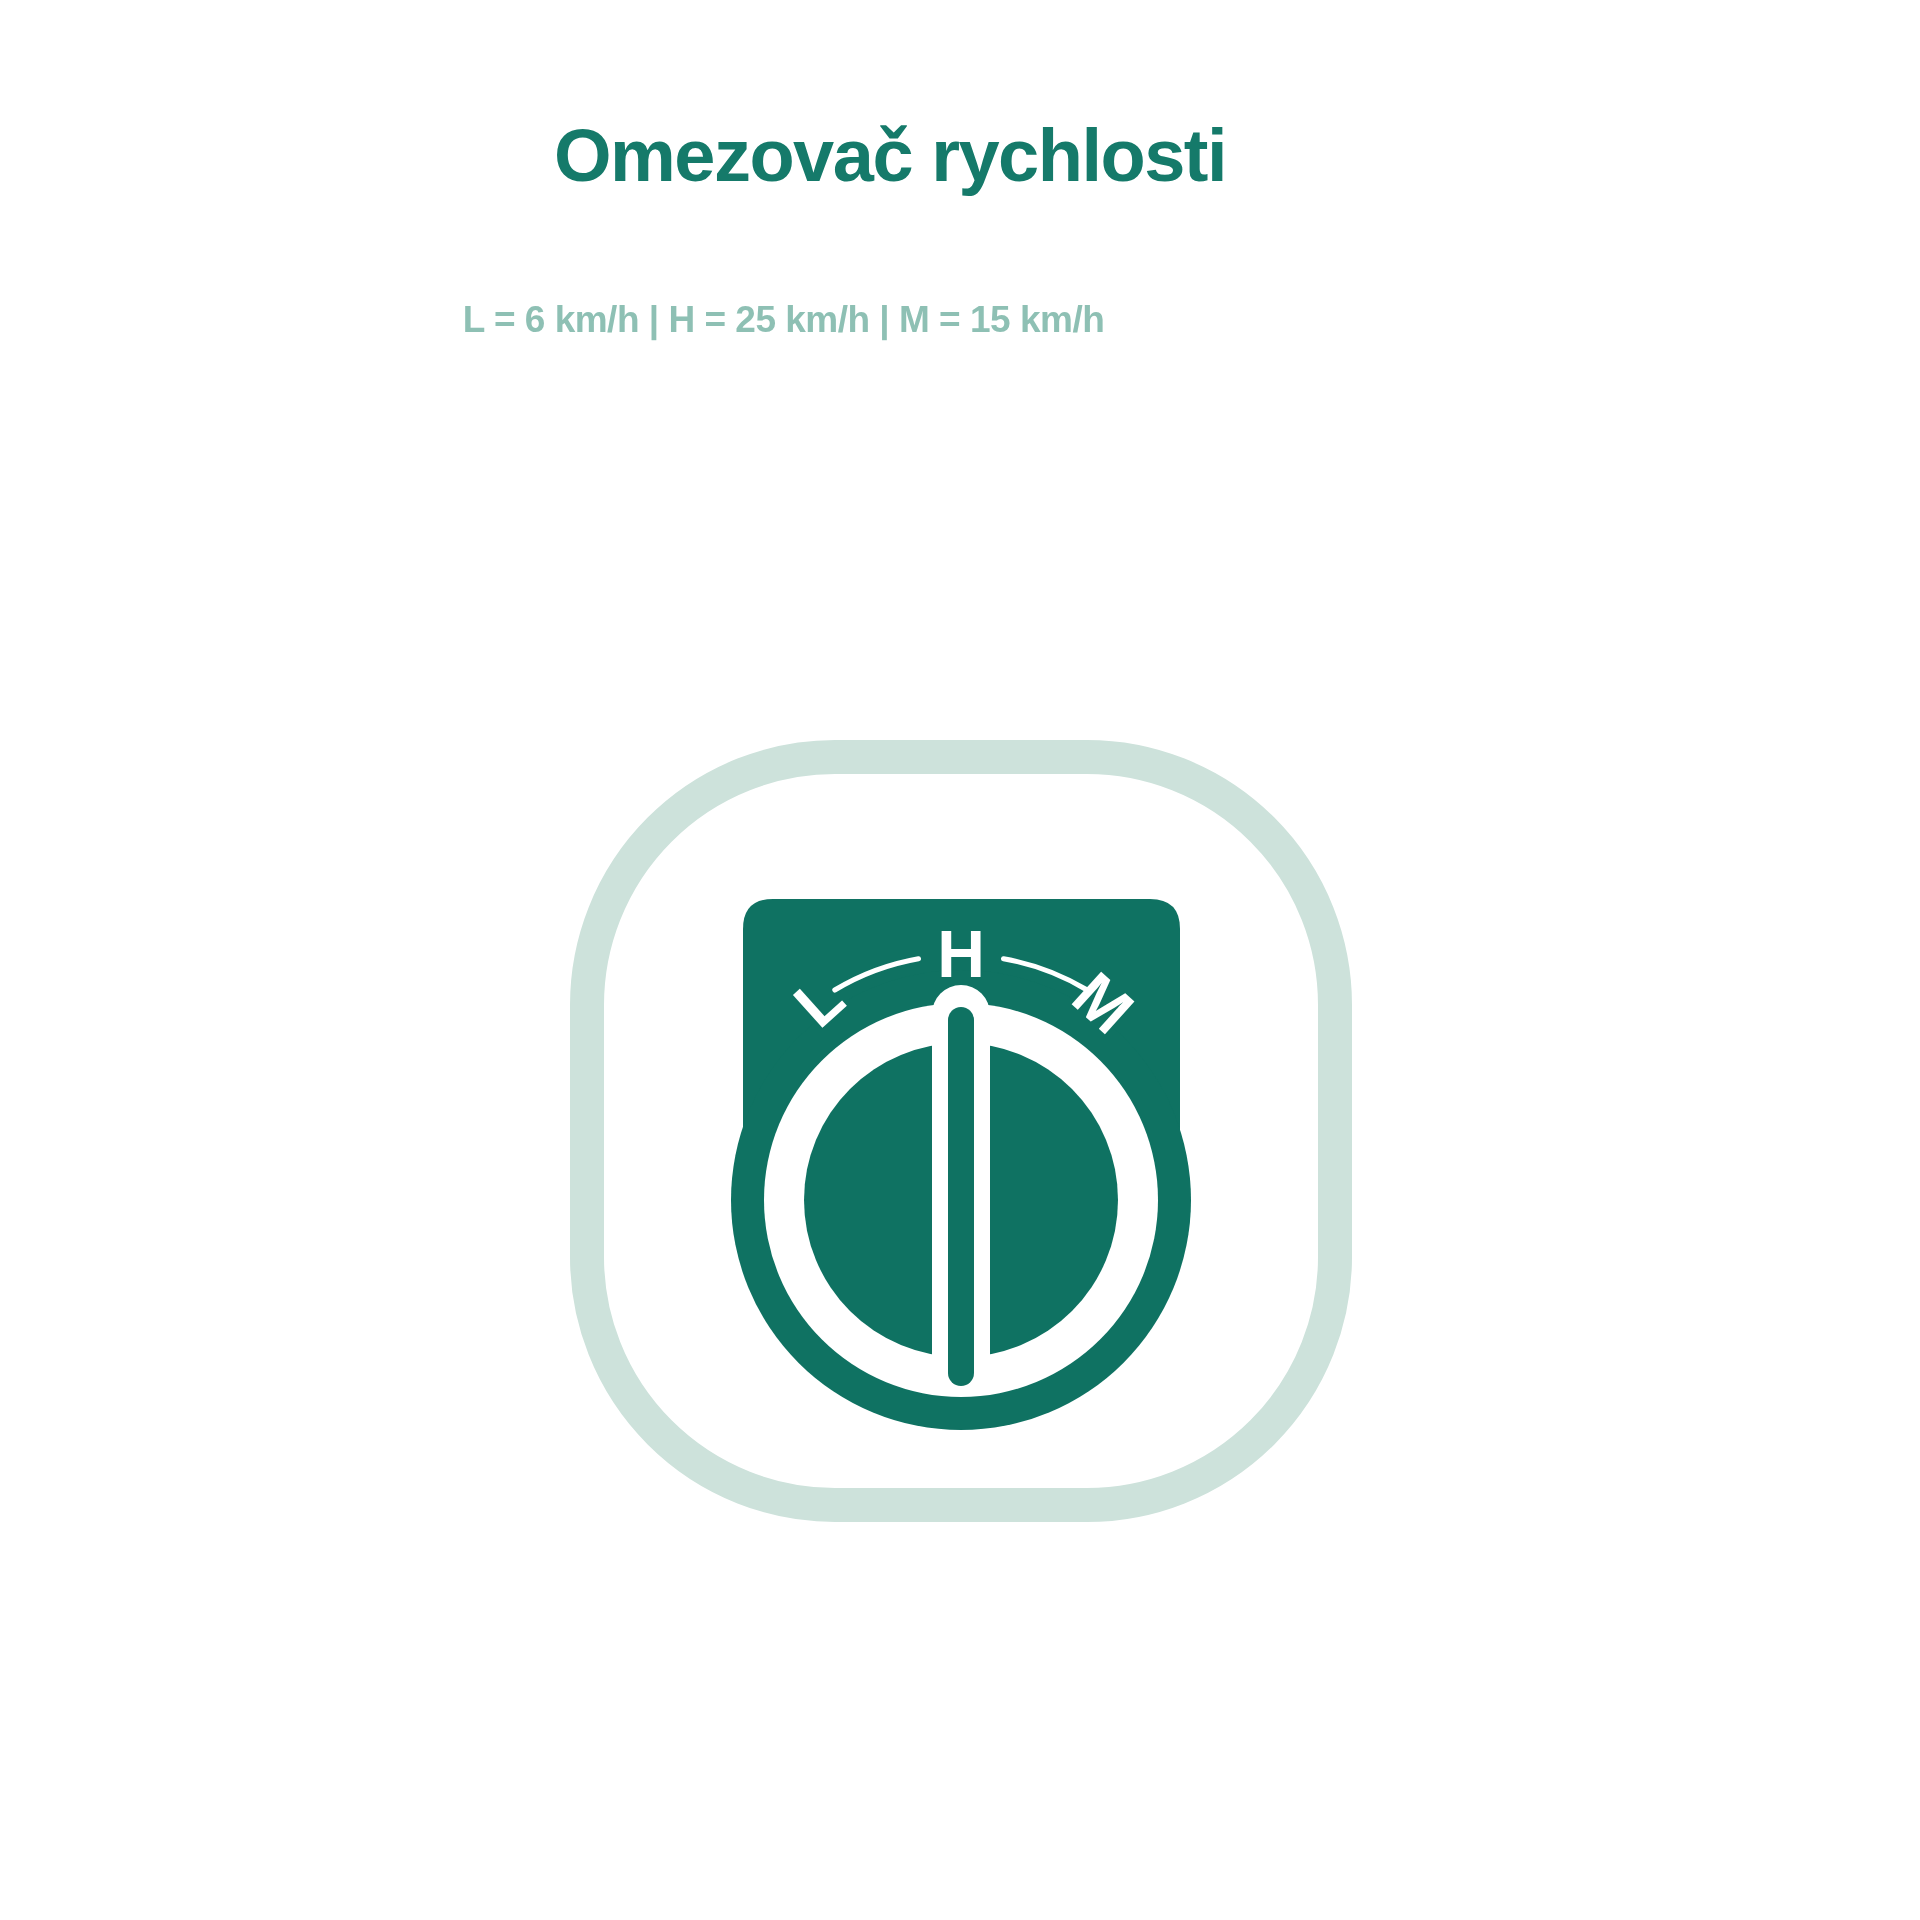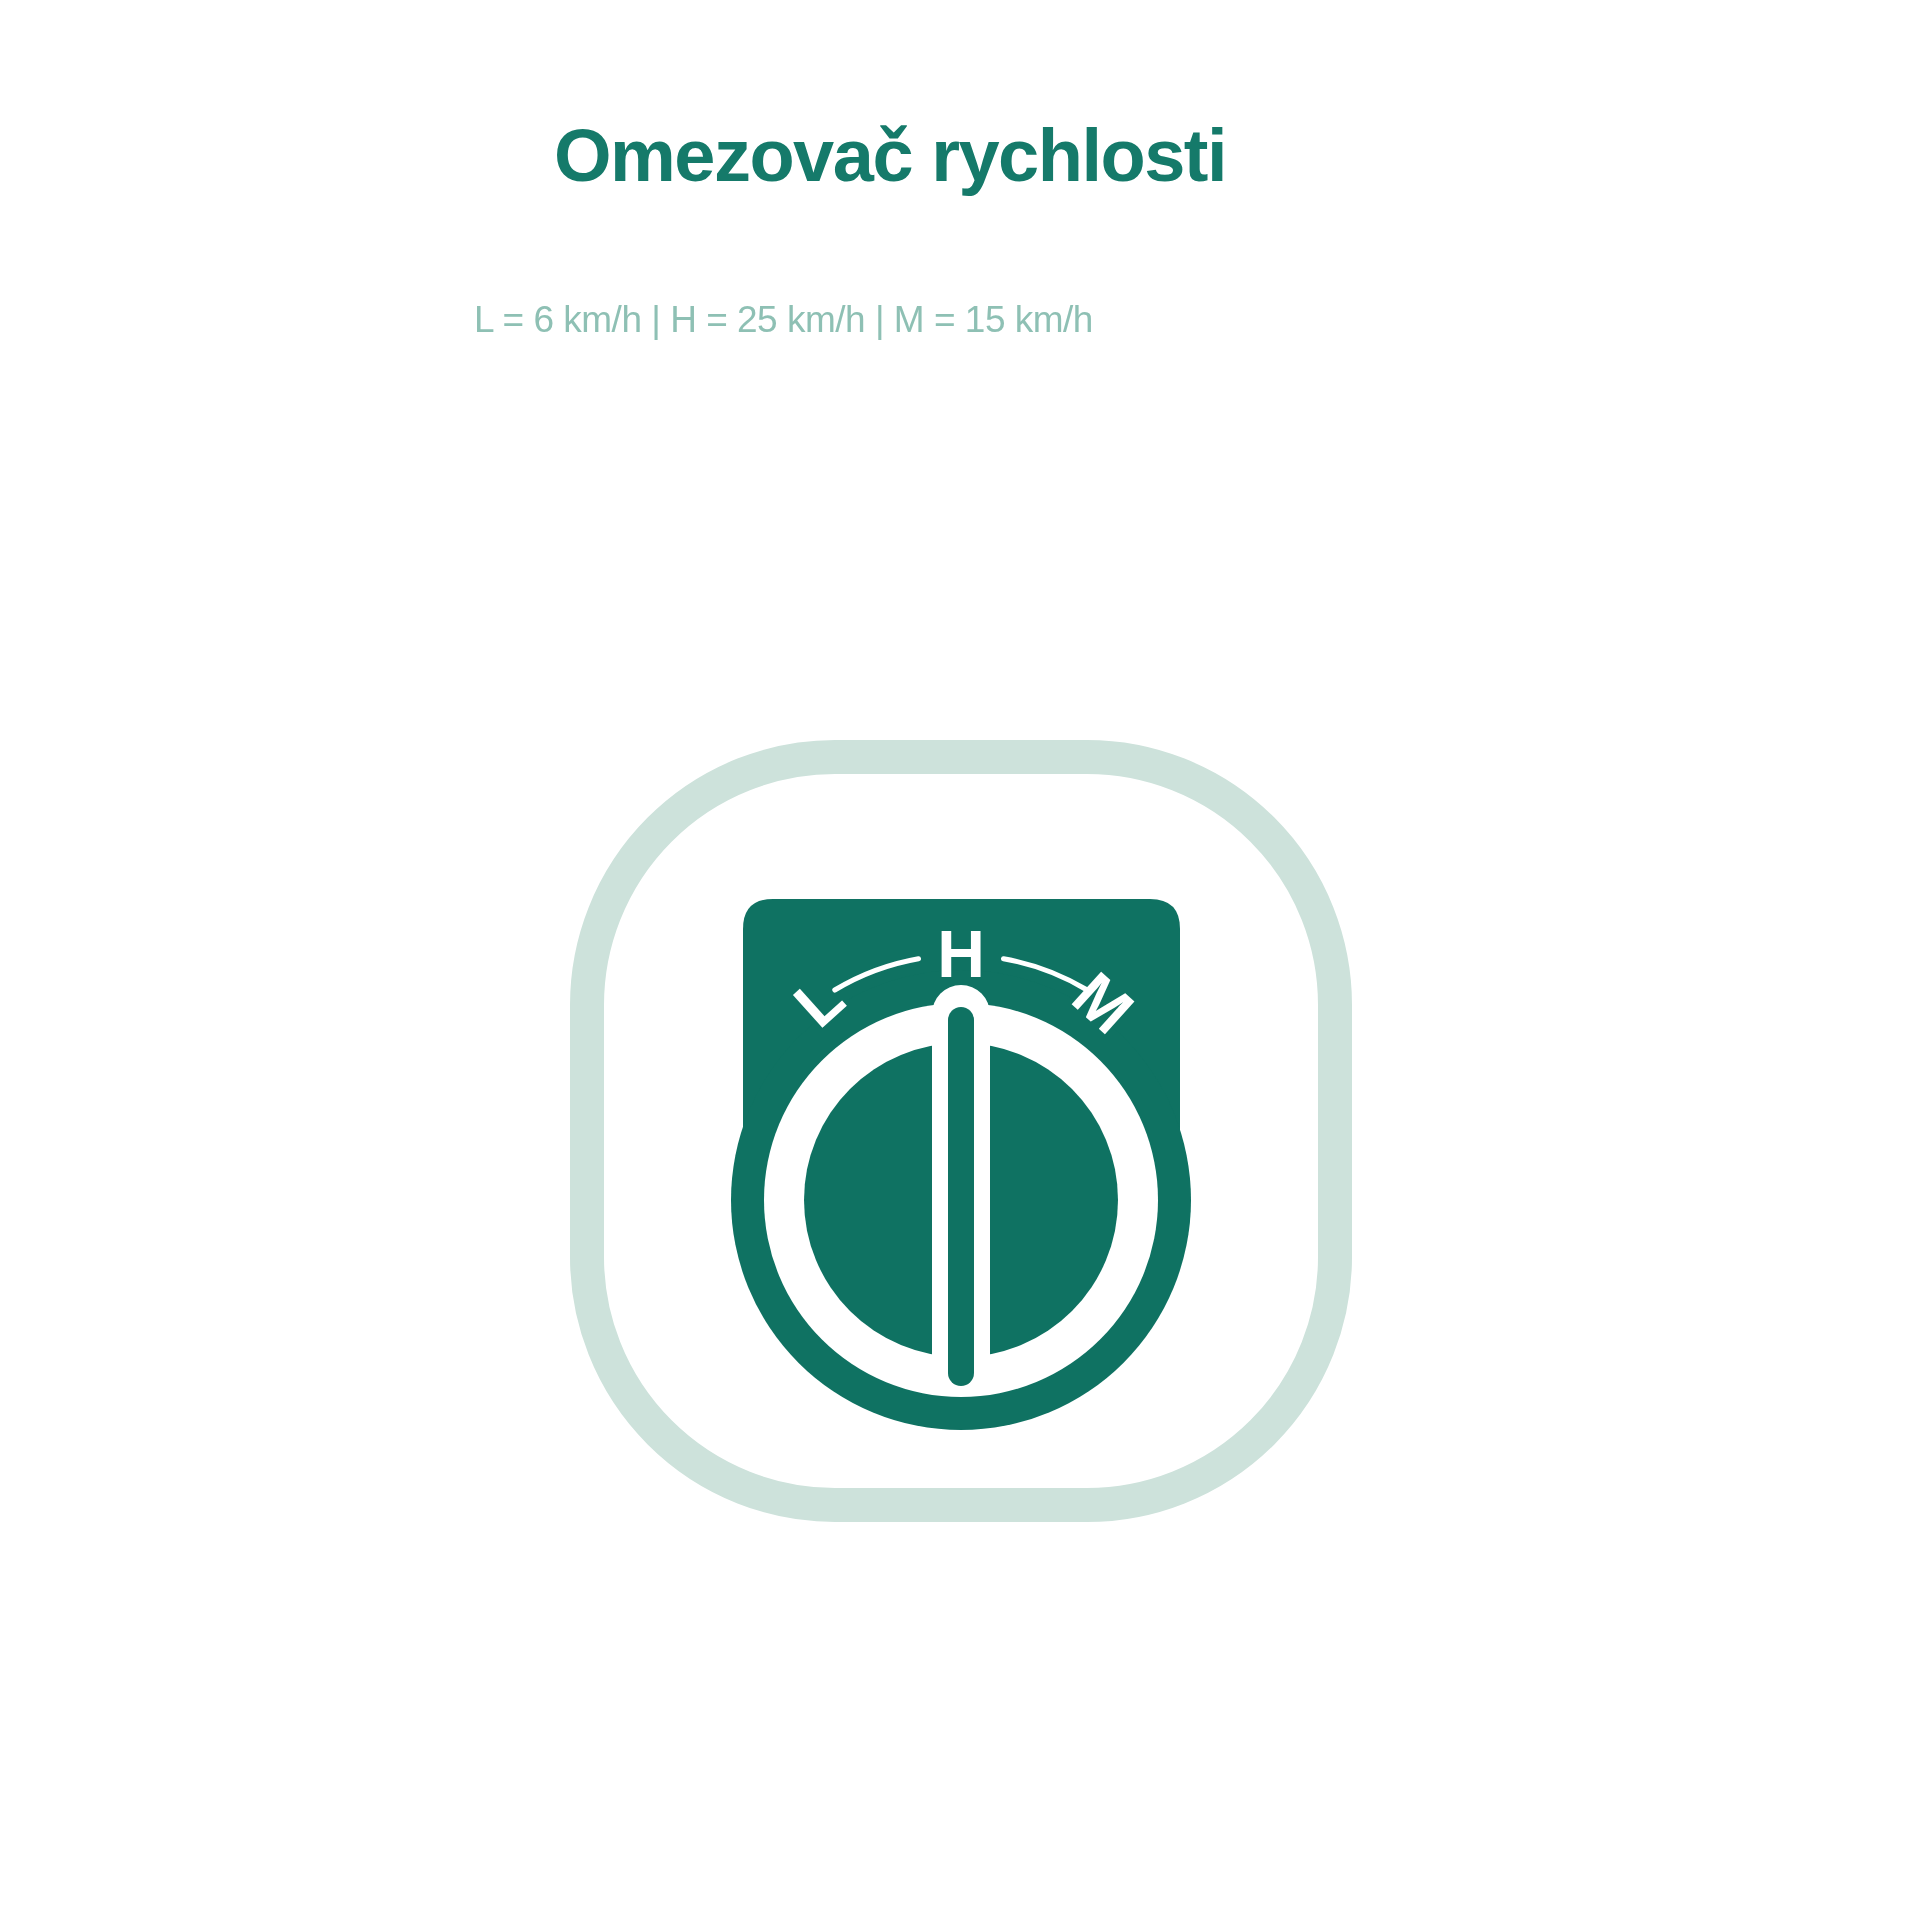--- a/index.html
+++ b/index.html
@@ -14,21 +14,21 @@
   body{font-family:"Liberation Sans", sans-serif;position:relative;}
 
   .header{position:absolute;left:0;top:0;width:1920px;text-align:center;}
   .title{
     position:absolute;left:0;top:112px;width:1780px;
     font-size:74px;font-weight:bold;letter-spacing:-1.5px;
     color:var(--title-teal);text-align:center;line-height:1.2;
   }
   .subtitle{
     position:absolute;left:0;top:298px;width:1567px;
-    font-size:37px;font-weight:normal;letter-spacing:-0.5px;
+    font-size:37px;font-weight:bold;letter-spacing:-0.5px;
     color:var(--sage);text-align:center;line-height:1.2;
   }
   .icon-stage{position:absolute;left:540px;top:710px;width:860px;height:860px;}
   .icon-stage svg{display:block;width:100%;height:100%;}
   .dial-letter{
     font-family:"Liberation Sans", sans-serif;
     font-weight:bold;
   }
 </style>
 </head>

